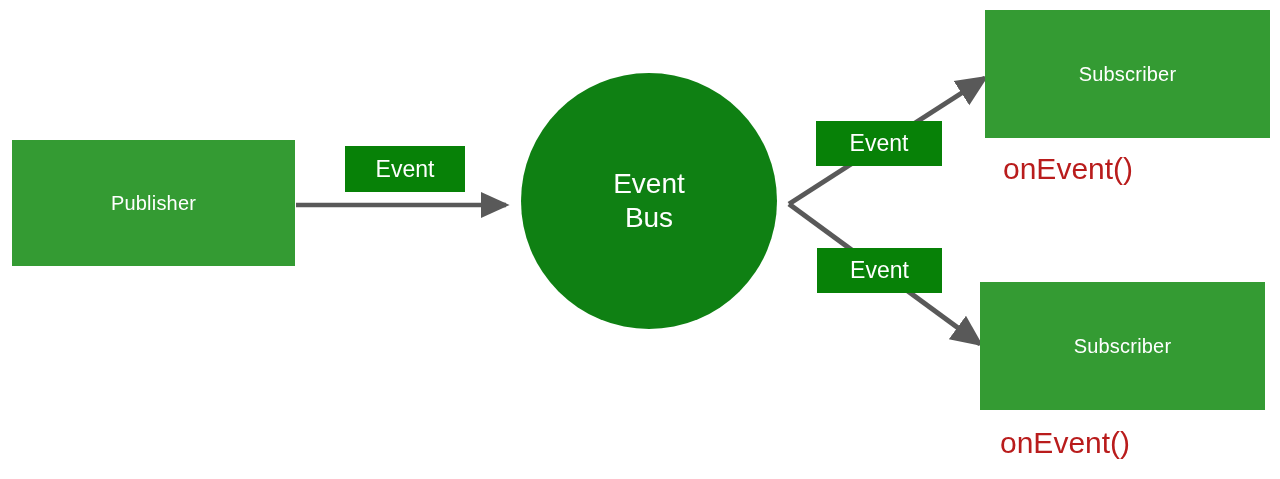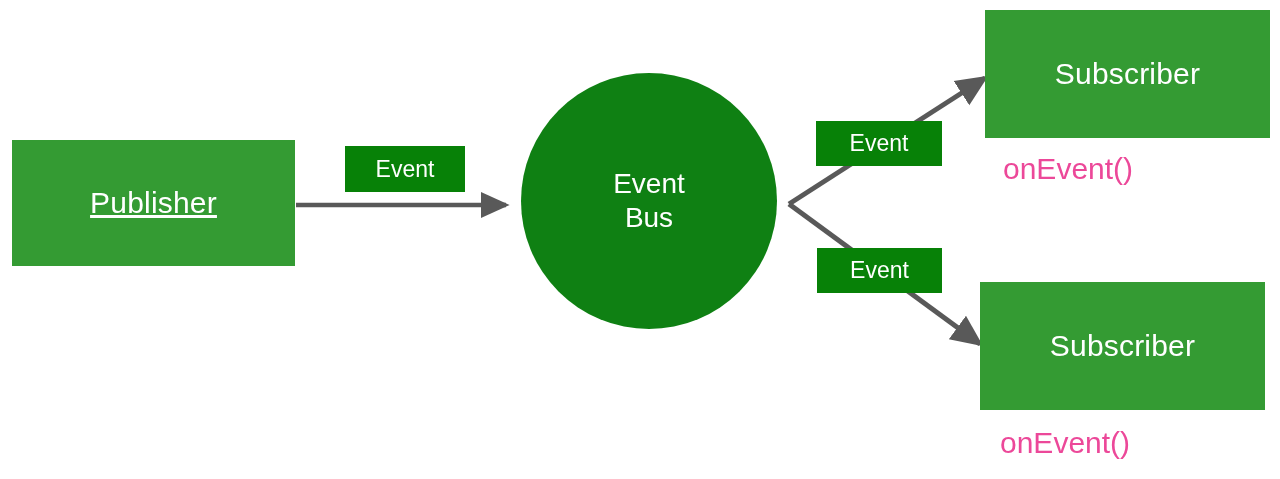--- a/index.html
+++ b/index.html
@@ -27,44 +27,44 @@
   .node {
     position: absolute;
     display: flex;
     align-items: center;
     justify-content: center;
     color: #ffffff;
     box-sizing: border-box;
   }
   .box-node {
     background: #349B33;
-    font-size: 30px;
+    font-size: 20px;
     font-weight: 400;
     letter-spacing: 0.2px;
   }
   .circle-node {
     background: #0F8013;
     border-radius: 50%;
     flex-direction: column;
     font-size: 28px;
     line-height: 1.22;
     text-align: center;
   }
   .badge-node {
     background: #078107;
     font-size: 23px;
     z-index: 5;
   }
   .caption {
     position: absolute;
-    color: #ec4899;
+    color: #b91c1c;
     font-size: 30px;
     white-space: nowrap;
   }
-  #publisher-box   { left: 12px;  top: 140px; width: 283px; height: 126px; text-decoration: underline; }
+  #publisher-box   { left: 12px;  top: 140px; width: 283px; height: 126px; }
   #event-bus       { left: 521px; top: 73px;  width: 256px; height: 256px; }
   #subscriber-top  { left: 985px; top: 10px;  width: 285px; height: 128px; }
   #subscriber-bot  { left: 980px; top: 282px; width: 285px; height: 128px; }
   #badge-post      { left: 345px; top: 146px; width: 120px; height: 46px; }
   #badge-sub-top   { left: 816px; top: 121px; width: 126px; height: 45px; }
   #badge-sub-bot   { left: 817px; top: 248px; width: 125px; height: 45px; }
   #caption-post     { left: 357px;  top: 226px; }
   #caption-onevent-top { left: 1003px; top: 152px; }
   #caption-onevent-bot { left: 1000px; top: 426px; }
 </style>

